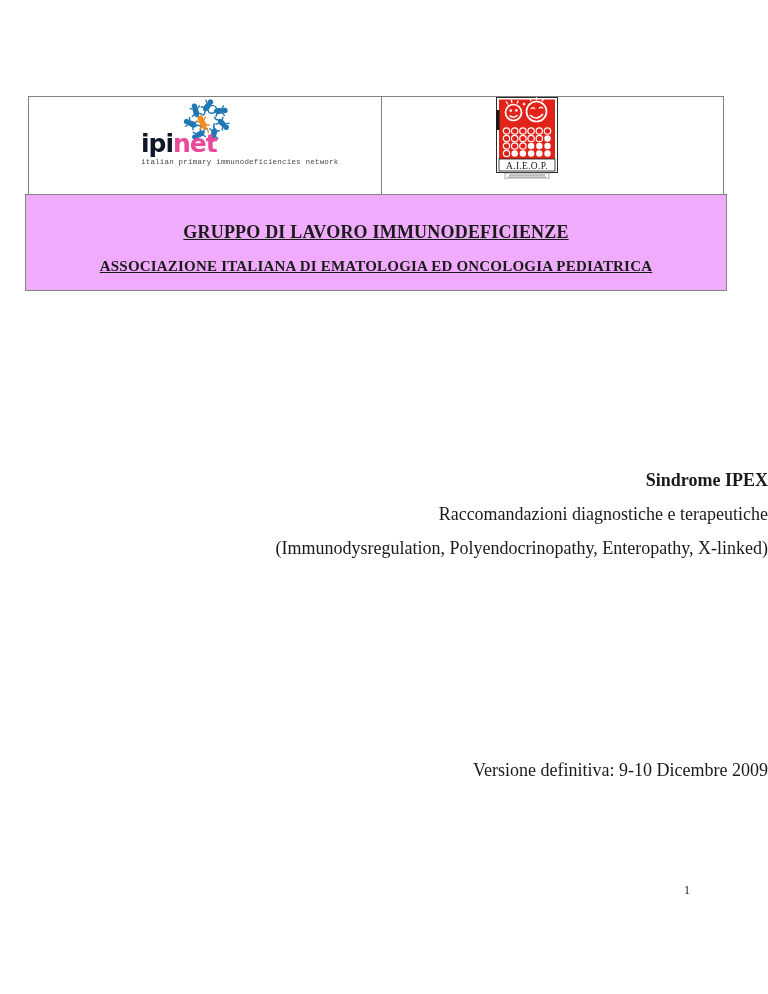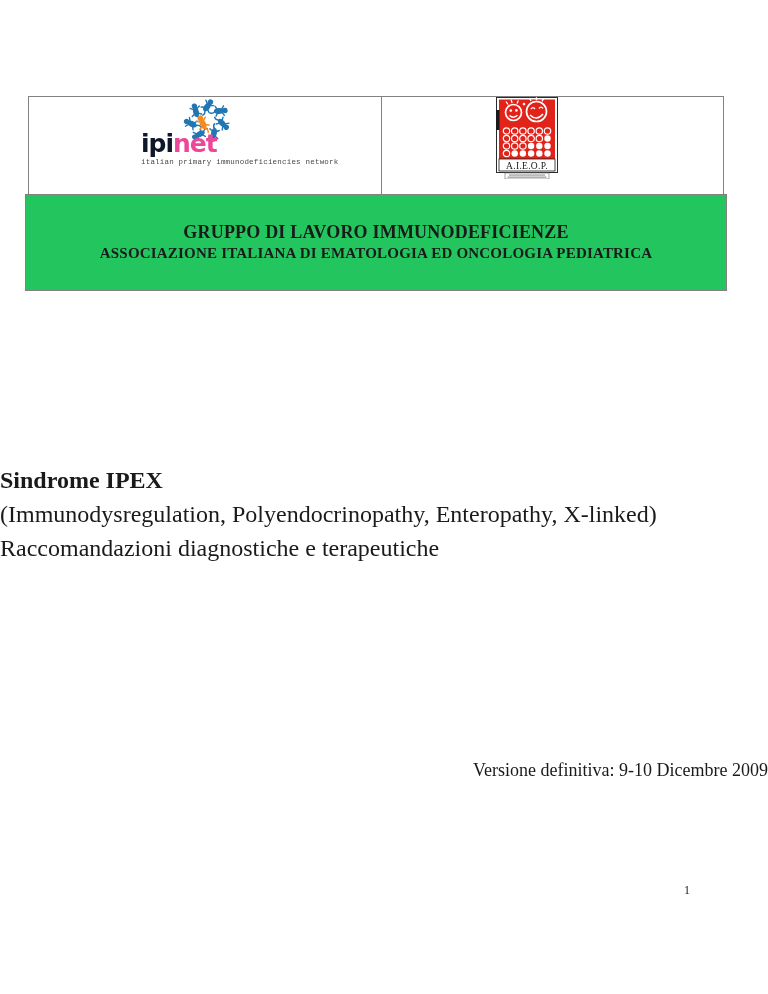--- a/index.html
+++ b/index.html
@@ -48,35 +48,36 @@
 
   
   .aieop-wrap { transform:translateX(-26px); }
 
   
   .org-box {
     position:absolute; left:25px; top:194px;
     width:700px; height:95px;
     border:1px solid #828282;
     text-align:center;
-    background:#22c55e;
+    background:#f0abfc;
+    text-decoration:underline;
   }
   .org-line1 {
     margin-top:27px;
     font-weight:bold; font-size:18px; letter-spacing:0.2px;
   }
   .org-line2 {
-    margin-top:2px;
+    margin-top:15px;
     font-weight:bold; font-size:15px; letter-spacing:0.2px;
   }
 
   
   .doc-titles {
     position:absolute; left:0; top:463px; width:768px;
-    text-align:left; font-size:24px; line-height:34px;
+    text-align:right; font-size:18px; line-height:34px;
   }
   .doc-title { font-weight:bold; }
 
   .version-line {
     position:absolute; left:0; top:760px; width:768px;
     text-align:right; font-size:18px;
   }
 
   .page-number {
     position:absolute; left:684px; top:883px;
@@ -186,19 +187,19 @@
   </div>
 </div>
 
 <div class="org-box">
   <div class="org-line1">GRUPPO DI LAVORO IMMUNODEFICIENZE</div>
   <div class="org-line2">ASSOCIAZIONE ITALIANA DI EMATOLOGIA ED ONCOLOGIA PEDIATRICA</div>
 </div>
 
 <div class="doc-titles">
   <div class="doc-title">Sindrome IPEX</div>
+  <div>Raccomandazioni diagnostiche e terapeutiche</div>
   <div>(Immunodysregulation, Polyendocrinopathy, Enteropathy, X-linked)</div>
-  <div>Raccomandazioni diagnostiche e terapeutiche</div>
 </div>
 
 <div class="version-line">Versione definitiva: 9-10 Dicembre 2009</div>
 
 <div class="page-number">1</div>
 
 </body></html>

